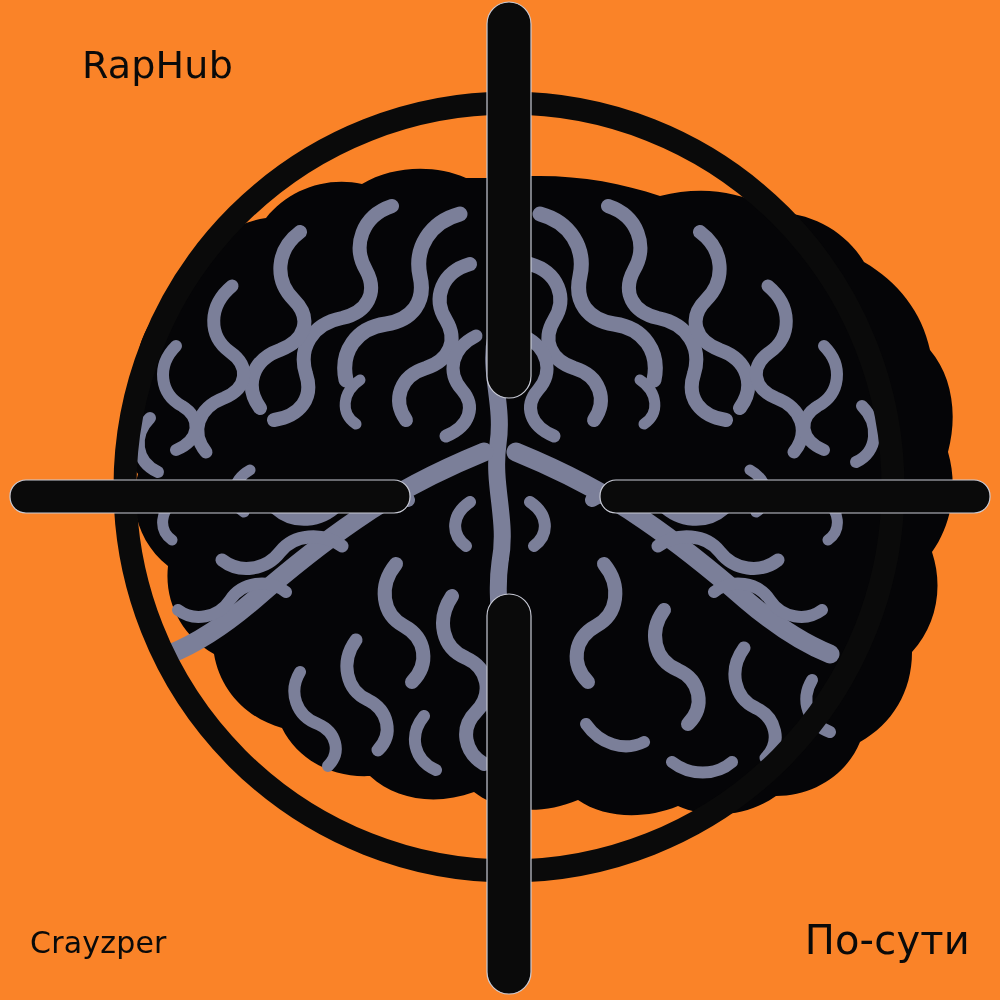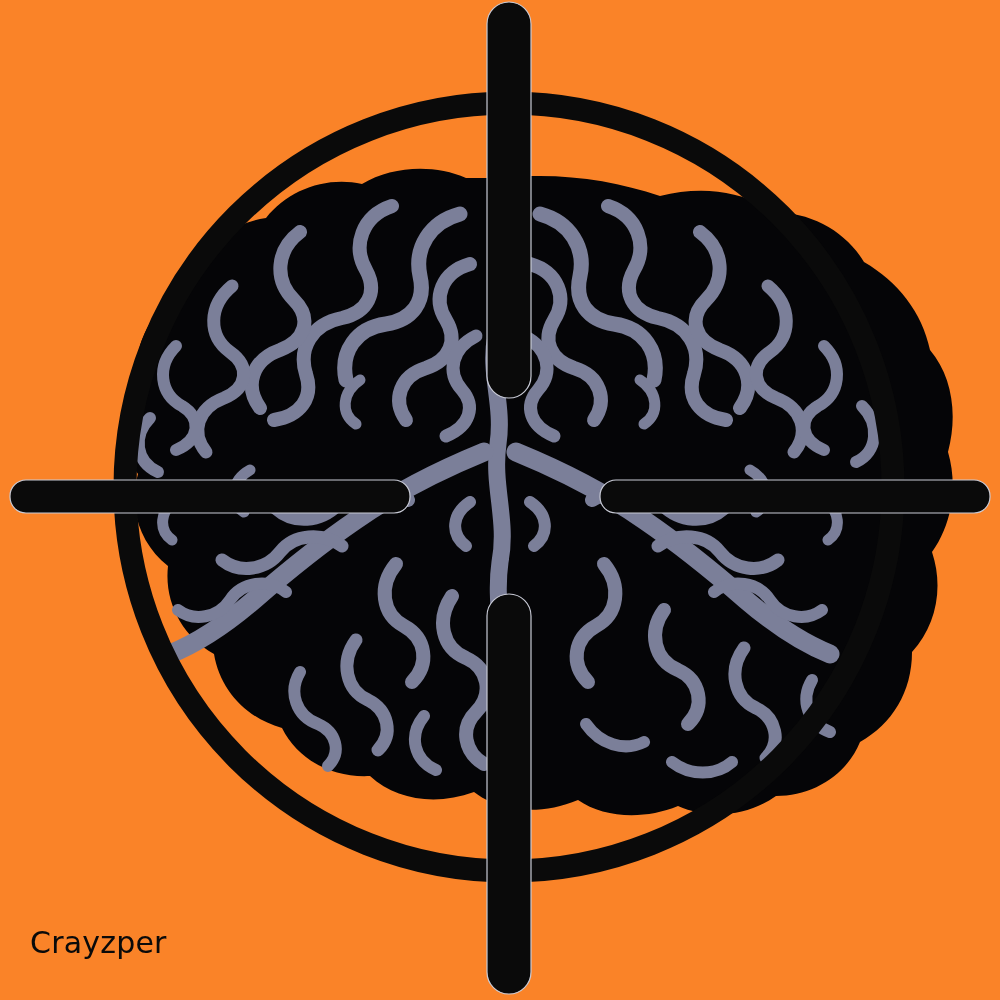--- a/index.html
+++ b/index.html
@@ -180,15 +180,17 @@
       <g>
         <circle cx="509" cy="487" r="384" fill="none" stroke="#0a0a0a" stroke-width="23"></circle>
       </g>
       <rect x="487" y="2" width="44" height="396" rx="22" fill="#0a0a0a" stroke="#c9cbd6" stroke-width="1.2"></rect>
       <rect x="487" y="594" width="44" height="400" rx="22" fill="#0a0a0a" stroke="#c9cbd6" stroke-width="1.2"></rect>
       <rect x="10" y="480" width="400" height="33" rx="16" fill="#0a0a0a" stroke="#c9cbd6" stroke-width="1.2"></rect>
       <rect x="600" y="480" width="390" height="33" rx="16" fill="#0a0a0a" stroke="#c9cbd6" stroke-width="1.2"></rect>
     </g>
   </svg>
 
+  <div class="cap" id="cap-tl" style="color: rgb(10, 10, 10);">RapHub</div>
   <div class="cap" id="cap-bl" style="color: rgb(10, 10, 10);">Crayzper</div>
+  <div class="cap" id="cap-br" style="color: rgb(10, 10, 10);">По-сути</div>
 
 </div>
 
 </body></html>

